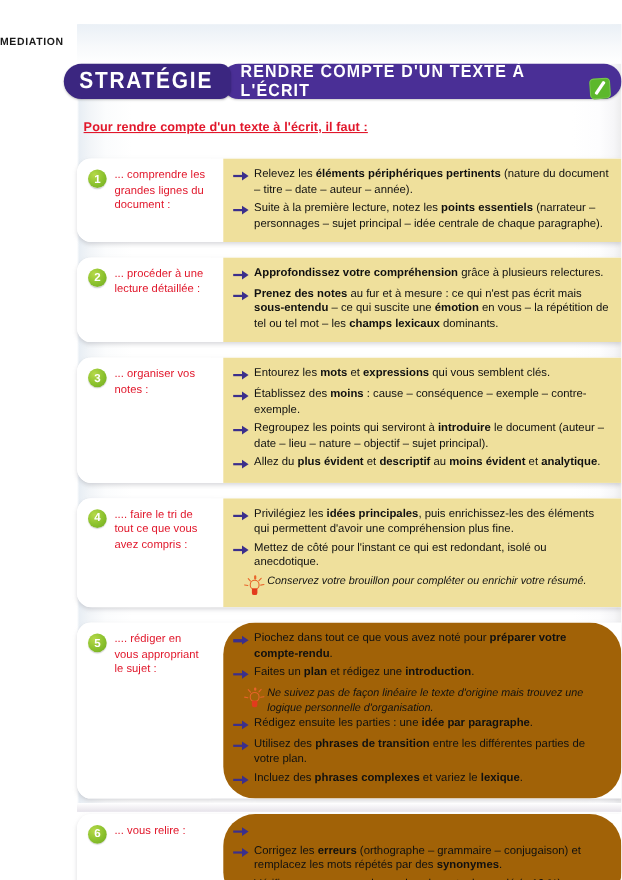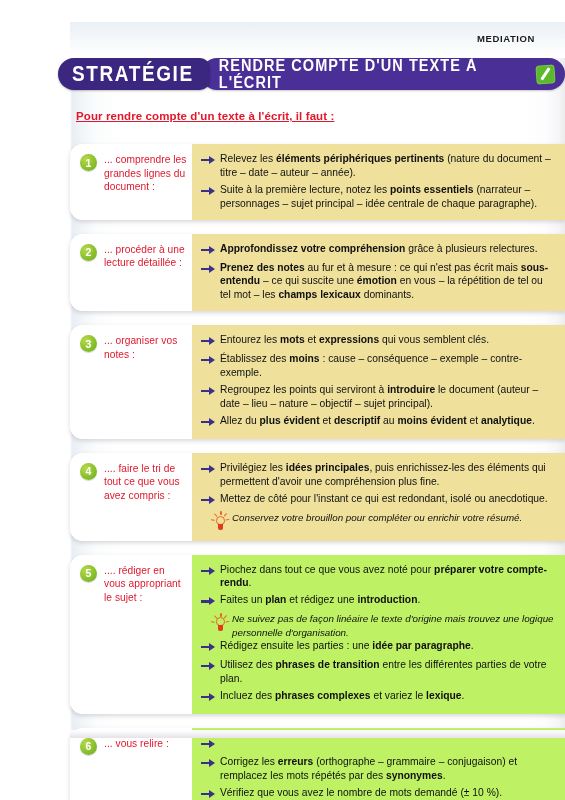--- a/index.html
+++ b/index.html
@@ -45,21 +45,21 @@
     left: 70px; top: 730px;
     width: 495px; height: 8px;
     background: linear-gradient(180deg, #ffffff 0%, #f0eef2 60%, #e6e2ea 100%);
   }
 
   
   .running-head {
     position: absolute;
     left: 0; top: 33px;
     width: 535px;
-    text-align: right;
+    text-align: left;
     font-size: 9.5px;
     font-weight: bold;
     letter-spacing: 0.6px;
     color: #1a1a1a;
   }
 
   
   .banner {
     position: absolute;
     left: 58px; top: 58px;
@@ -103,21 +103,21 @@
     letter-spacing: 1.6px;
     font-stretch: condensed;
     transform: scaleY(1.12);
   }
   .banner-right {
     background: #4a2f96;
     border-radius: 16px;
     margin-left: -9px;
     padding: 0 10px 0 18px;
     display: flex;
-    align-items: center;
+    align-items: flex-end;
     gap: 7px;
     box-shadow: 0 1px 2px rgba(0,0,0,.22);
     position: relative;
     z-index: 5;
   }
   .banner-right-text {
     color: #ffffff;
     font-size: 14.5px;
     font-weight: bold;
     letter-spacing: 1.05px;
@@ -202,23 +202,24 @@
     font-size: 10.2px;
     font-weight: normal;
     color: #e1172b;
     line-height: 1.33;
     letter-spacing: 0.05px;
   }
   .card-right {
     flex: 1;
     padding: 8px 10px 9px 9px;
     box-sizing: border-box;
+    margin-left: 11px;
   }
   .card-right.yellow { background: #efe09c; }
-  .card-right.purple { background: #bef264; }
+  .card-right.purple { background: #a16207; border-radius: 29px; }
 
   .bullet {
     display: flex;
     align-items: flex-start;
     margin-bottom: 3px;
   }
   .bullet:last-child { margin-bottom: 0; }
   .arrow {
     flex: none;
     width: 15px;

